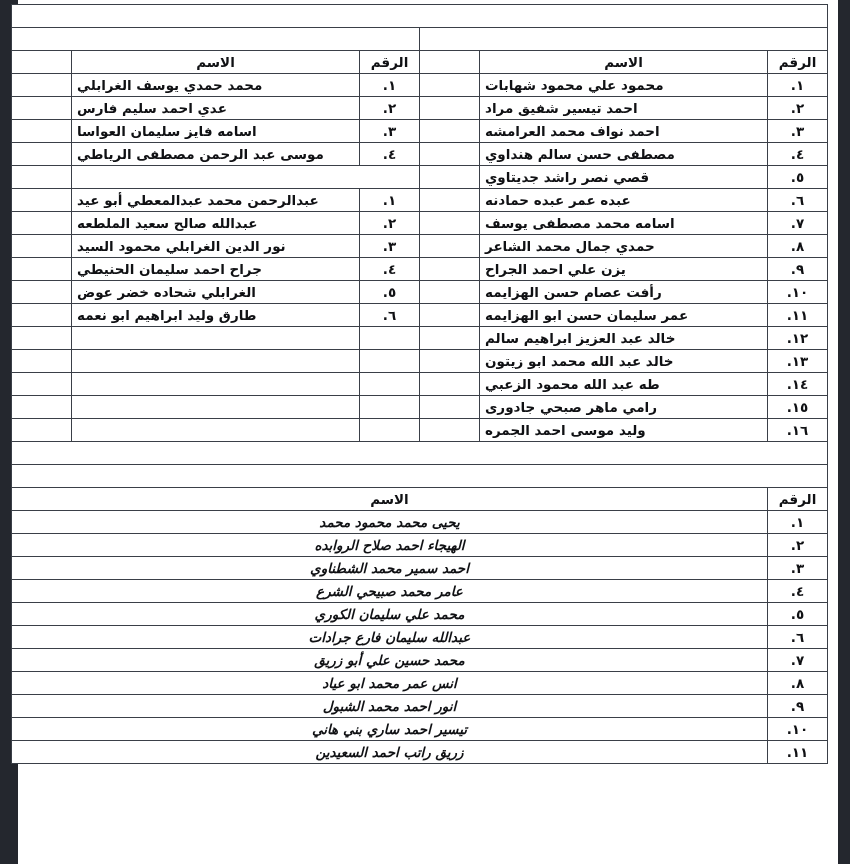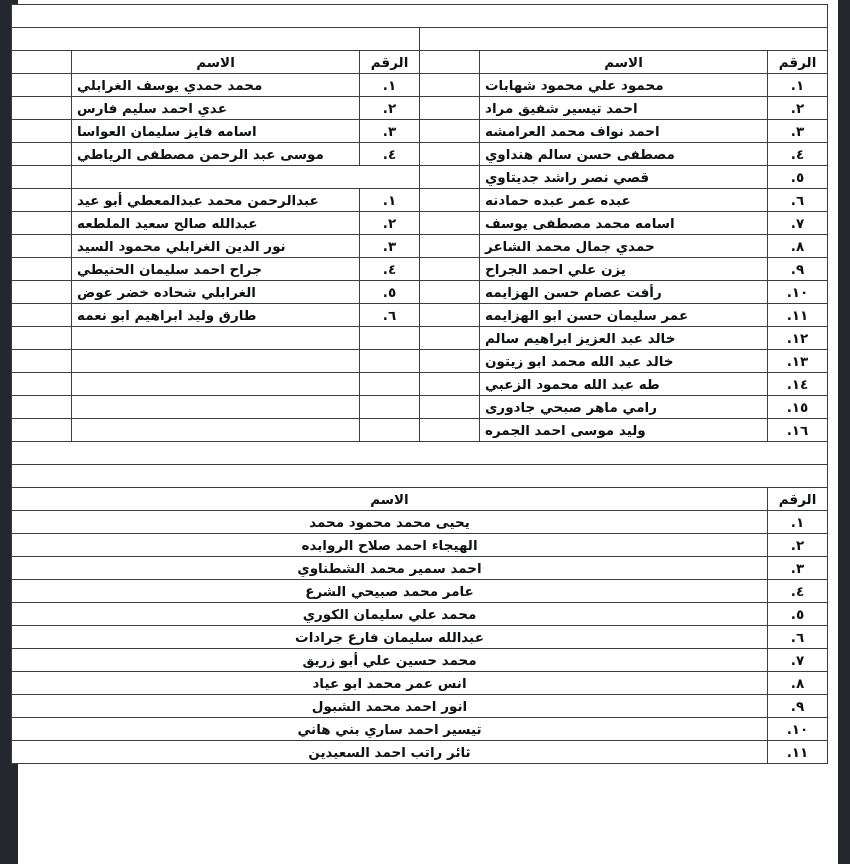--- a/index.html
+++ b/index.html
@@ -82,20 +82,21 @@
     letter-spacing: 0.5px;
   }
 
   td.name {
     text-align: left;
     padding-left: 8px;
   }
 
   td.name-center {
     text-align: center;
+    font-style: italic;
   }
 
   td.blank {
     background: #ffffff;
   }
 
   
   col.c-num   { width: 60px; }
   col.c-name  { width: 288px; }
   col.c-pad   { width: 60px; }
@@ -301,17 +302,17 @@
         <tr>
           <td class="num">٩.</td>
           <td class="name-center" colspan="5">انور احمد محمد الشبول</td>
         </tr>
         <tr>
           <td class="num">١٠.</td>
           <td class="name-center" colspan="5">تيسير احمد ساري بني هاني</td>
         </tr>
         <tr>
           <td class="num">١١.</td>
-          <td class="name-center" colspan="5">ثائر راتب احمد السعيدين</td>
+          <td class="name-center" colspan="5">زريق راتب احمد السعيدين</td>
         </tr>
       </tbody>
   </table>
 </div>
 
 </body></html>

